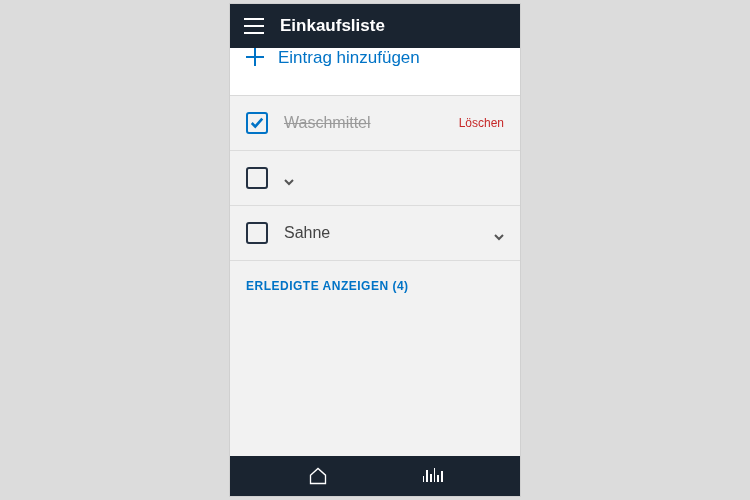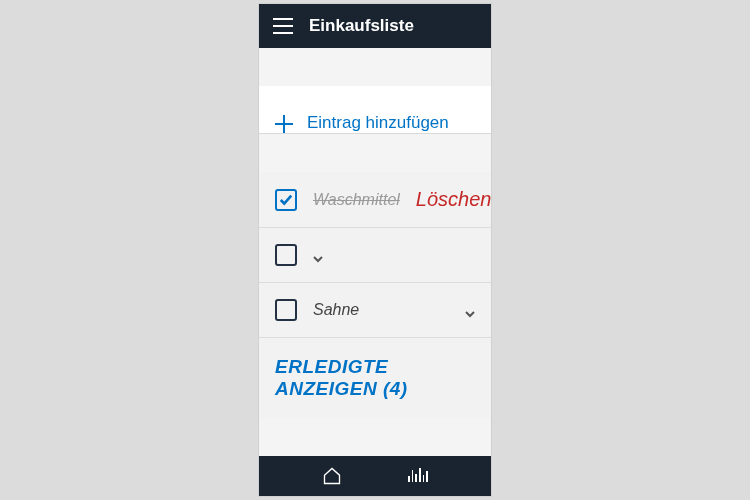--- a/index.html
+++ b/index.html
@@ -5,27 +5,26 @@
   * { box-sizing: border-box; margin: 0; padding: 0; }
   html, body { width: 750px; height: 500px; }
   body {
     background: #dcdcdc;
     font-family: -apple-system, "Helvetica Neue", Arial, sans-serif;
     display: flex;
     align-items: center;
     justify-content: center;
   }
   .phone {
-    width: 232px;
+    width: 290px;
     height: 492px;
     background: #f4f4f4;
     display: flex;
     flex-direction: column;
     box-shadow: 0 0 0 1px rgba(0,0,0,0.05);
-    gap: 38px;
   }
   .header {
     background: #1a2430;
     color: #fff;
     height: 44px;
     display: flex;
     align-items: center;
     padding: 0 14px;
     gap: 16px;
   }
@@ -34,37 +33,37 @@
     display: flex; flex-direction: column; justify-content: space-between;
     cursor: pointer;
   }
   .hamburger span { display: block; height: 2px; background: #fff; width: 100%; }
   .title { font-size: 17px; font-weight: 600; }
   .add-row {
     background: #fff;
     border-bottom: 1px solid #d9d9d9;
     height: 48px;
     display: flex;
-    align-items: flex-end;
+    align-items: flex-start;
     padding: 0 16px;
     gap: 14px;
     color: #0073c6;
     cursor: pointer;
   }
   .plus {
     width: 18px; height: 18px;
     position: relative;
   }
   .plus::before, .plus::after {
     content: ""; position: absolute; background: #0073c6;
   }
   .plus::before { left: 8px; top: 0; width: 2px; height: 18px; }
   .plus::after  { top: 8px; left: 0; height: 2px; width: 18px; }
   .add-label { font-size: 17px; font-weight: 500; }
-  .list { flex: 1; background: #f2f2f2; overflow: hidden; font-style: italic; }
+  .list { flex: 1; background: #f2f2f2; overflow: hidden; }
   .item {
     display: flex;
     align-items: center;
     padding: 16px 16px;
     border-bottom: 1px solid #dcdcdc;
     gap: 16px;
   }
   .item:last-of-type { border-bottom: 1px solid #dcdcdc; }
   .checkbox {
     width: 22px; height: 22px;
@@ -78,32 +77,32 @@
   .checkbox.checked svg { display: block; }
   .checkbox svg { display: none; width: 14px; height: 14px; stroke: #0073c6; stroke-width: 3; fill: none; }
   .item-label {
     flex: 1;
     font-size: 16px;
     color: #444;
   }
   .item-label.done { color: #9a9a9a; text-decoration: line-through; }
   .delete {
     color: #c62828;
-    font-size: 20px;
+    font-size: 12px;
     cursor: pointer;
   }
   .chevron {
     width: 10px; height: 10px;
     cursor: pointer;
   }
   .chevron svg { width: 10px; height: 10px; stroke: #555; stroke-width: 2; fill: none; }
   .completed-link {
     padding: 18px 16px;
     color: #0073c6;
-    font-size: 19px;
+    font-size: 12px;
     font-weight: 700;
     letter-spacing: 0.5px;
     cursor: pointer;
   }
   .bottom-bar {
     background: #1a2430;
     height: 40px;
     display: flex;
     align-items: center;
     justify-content: space-around;

